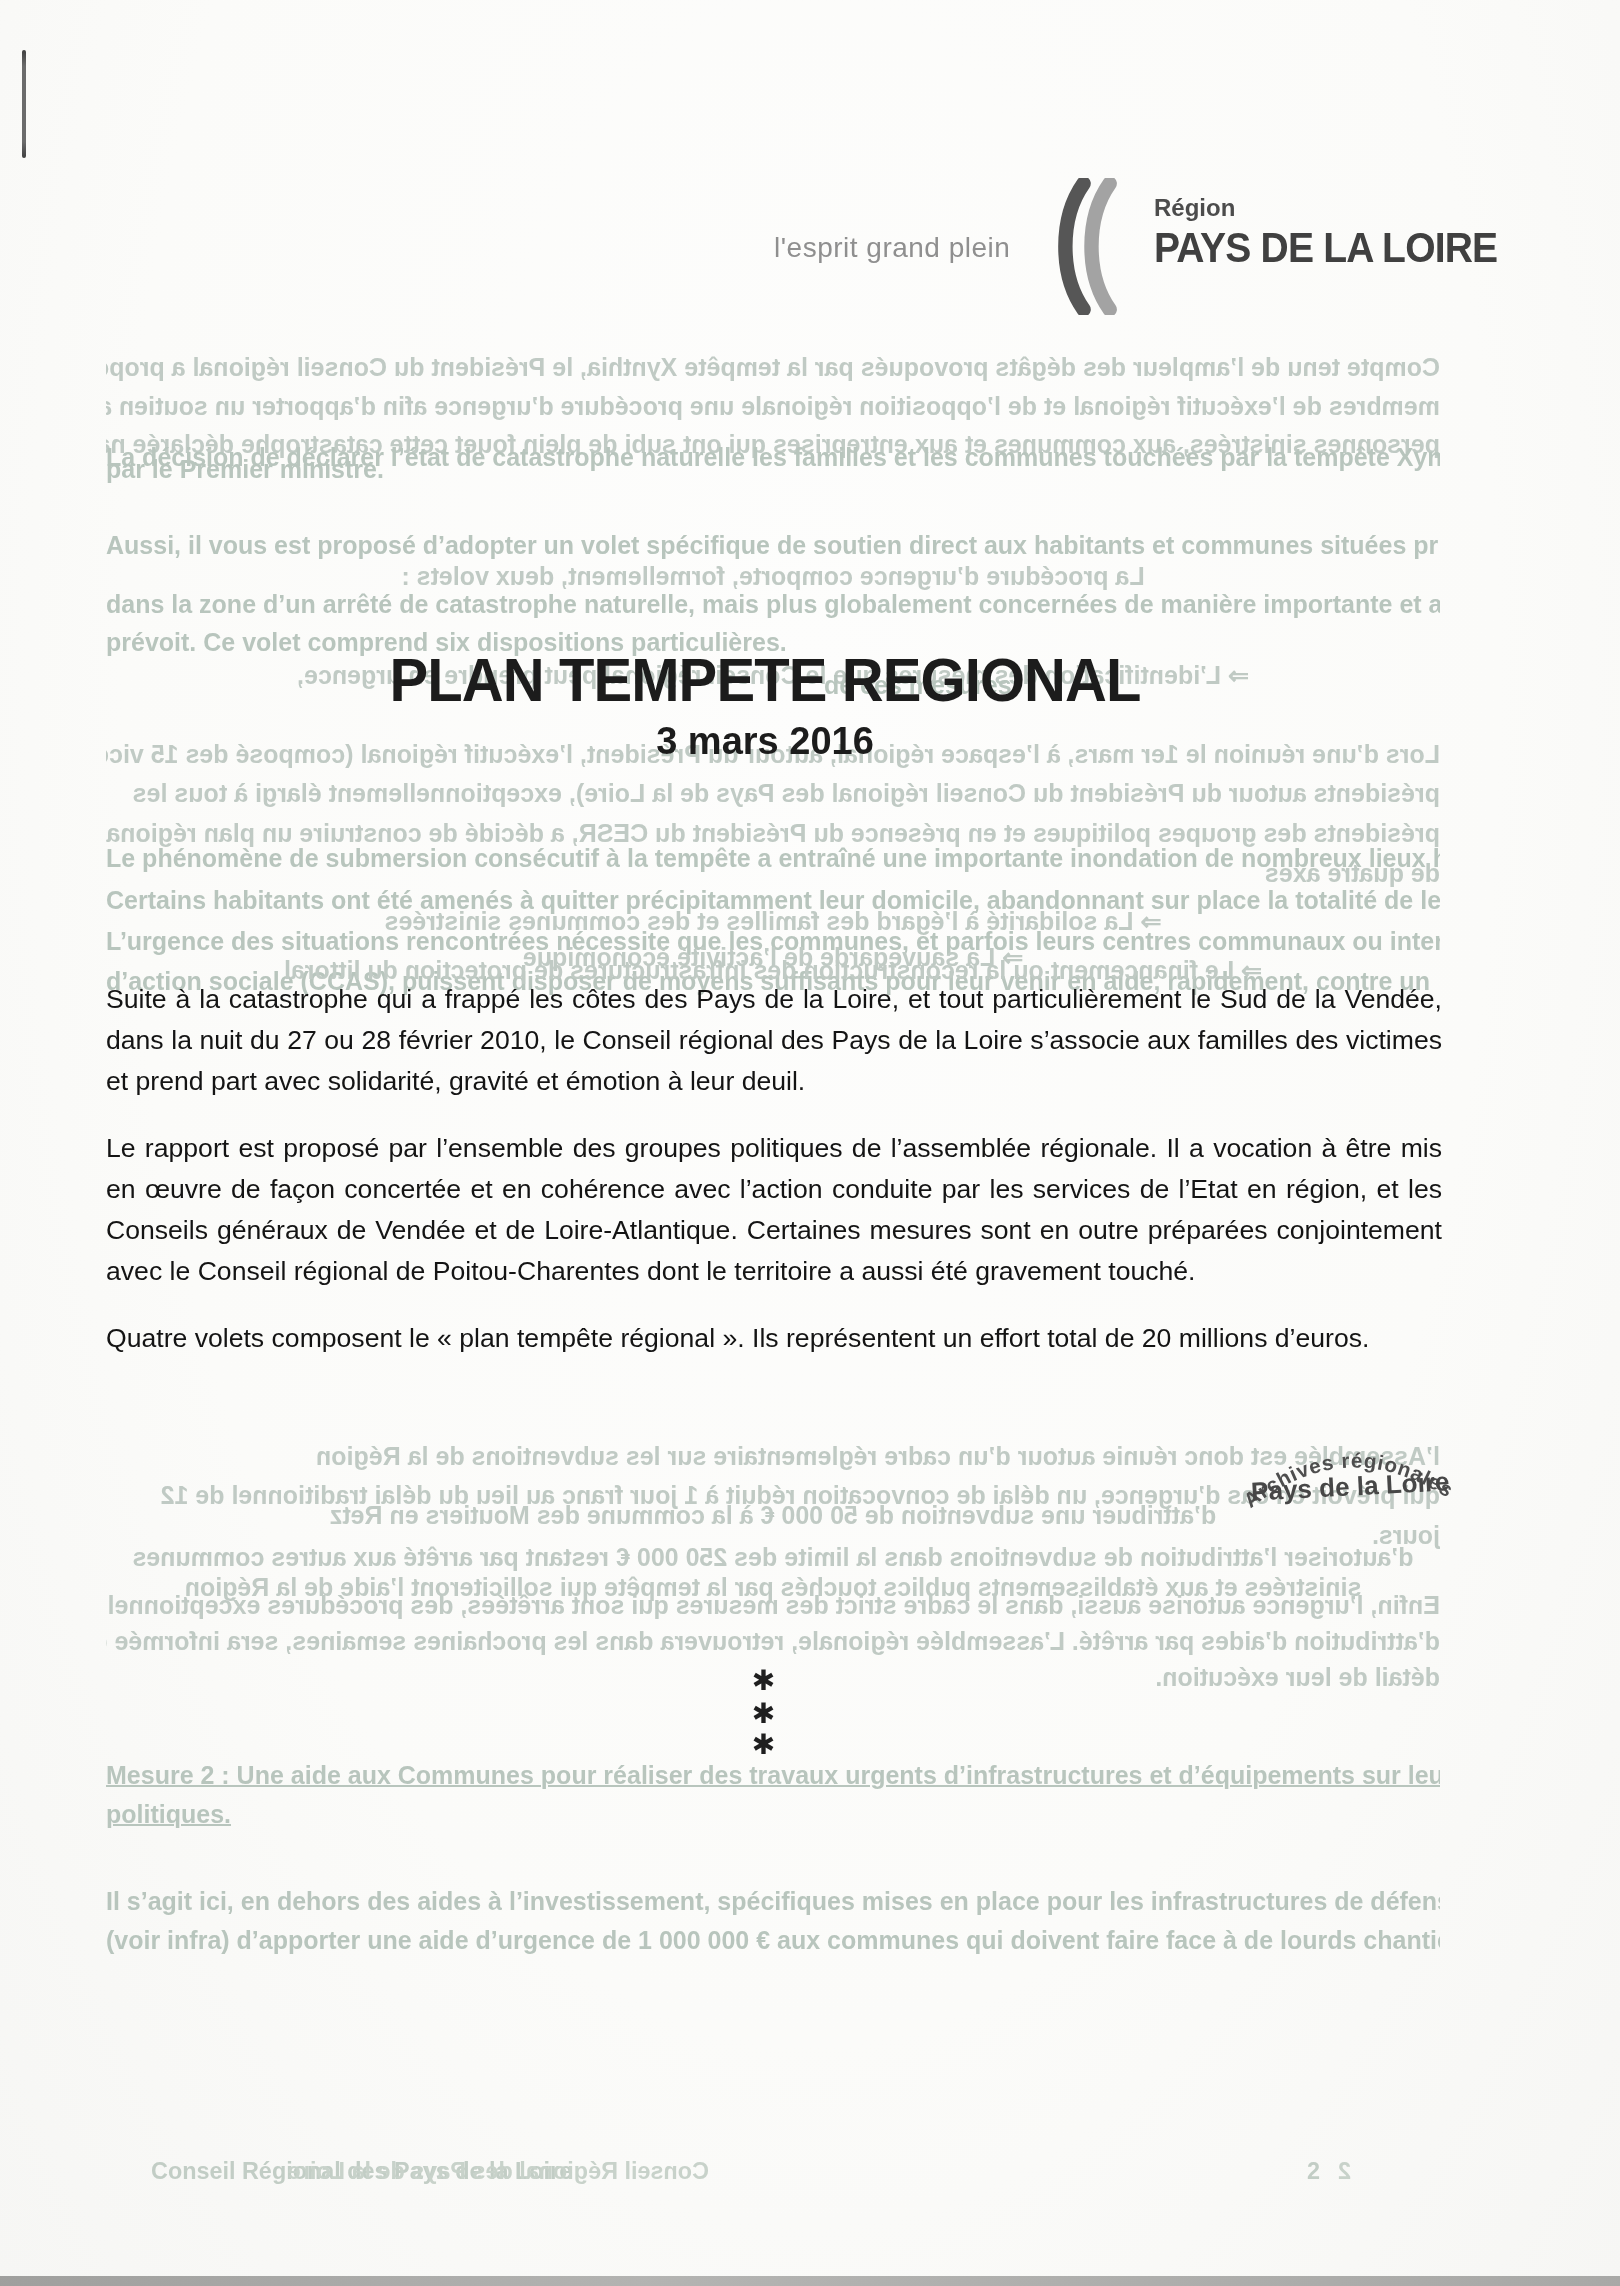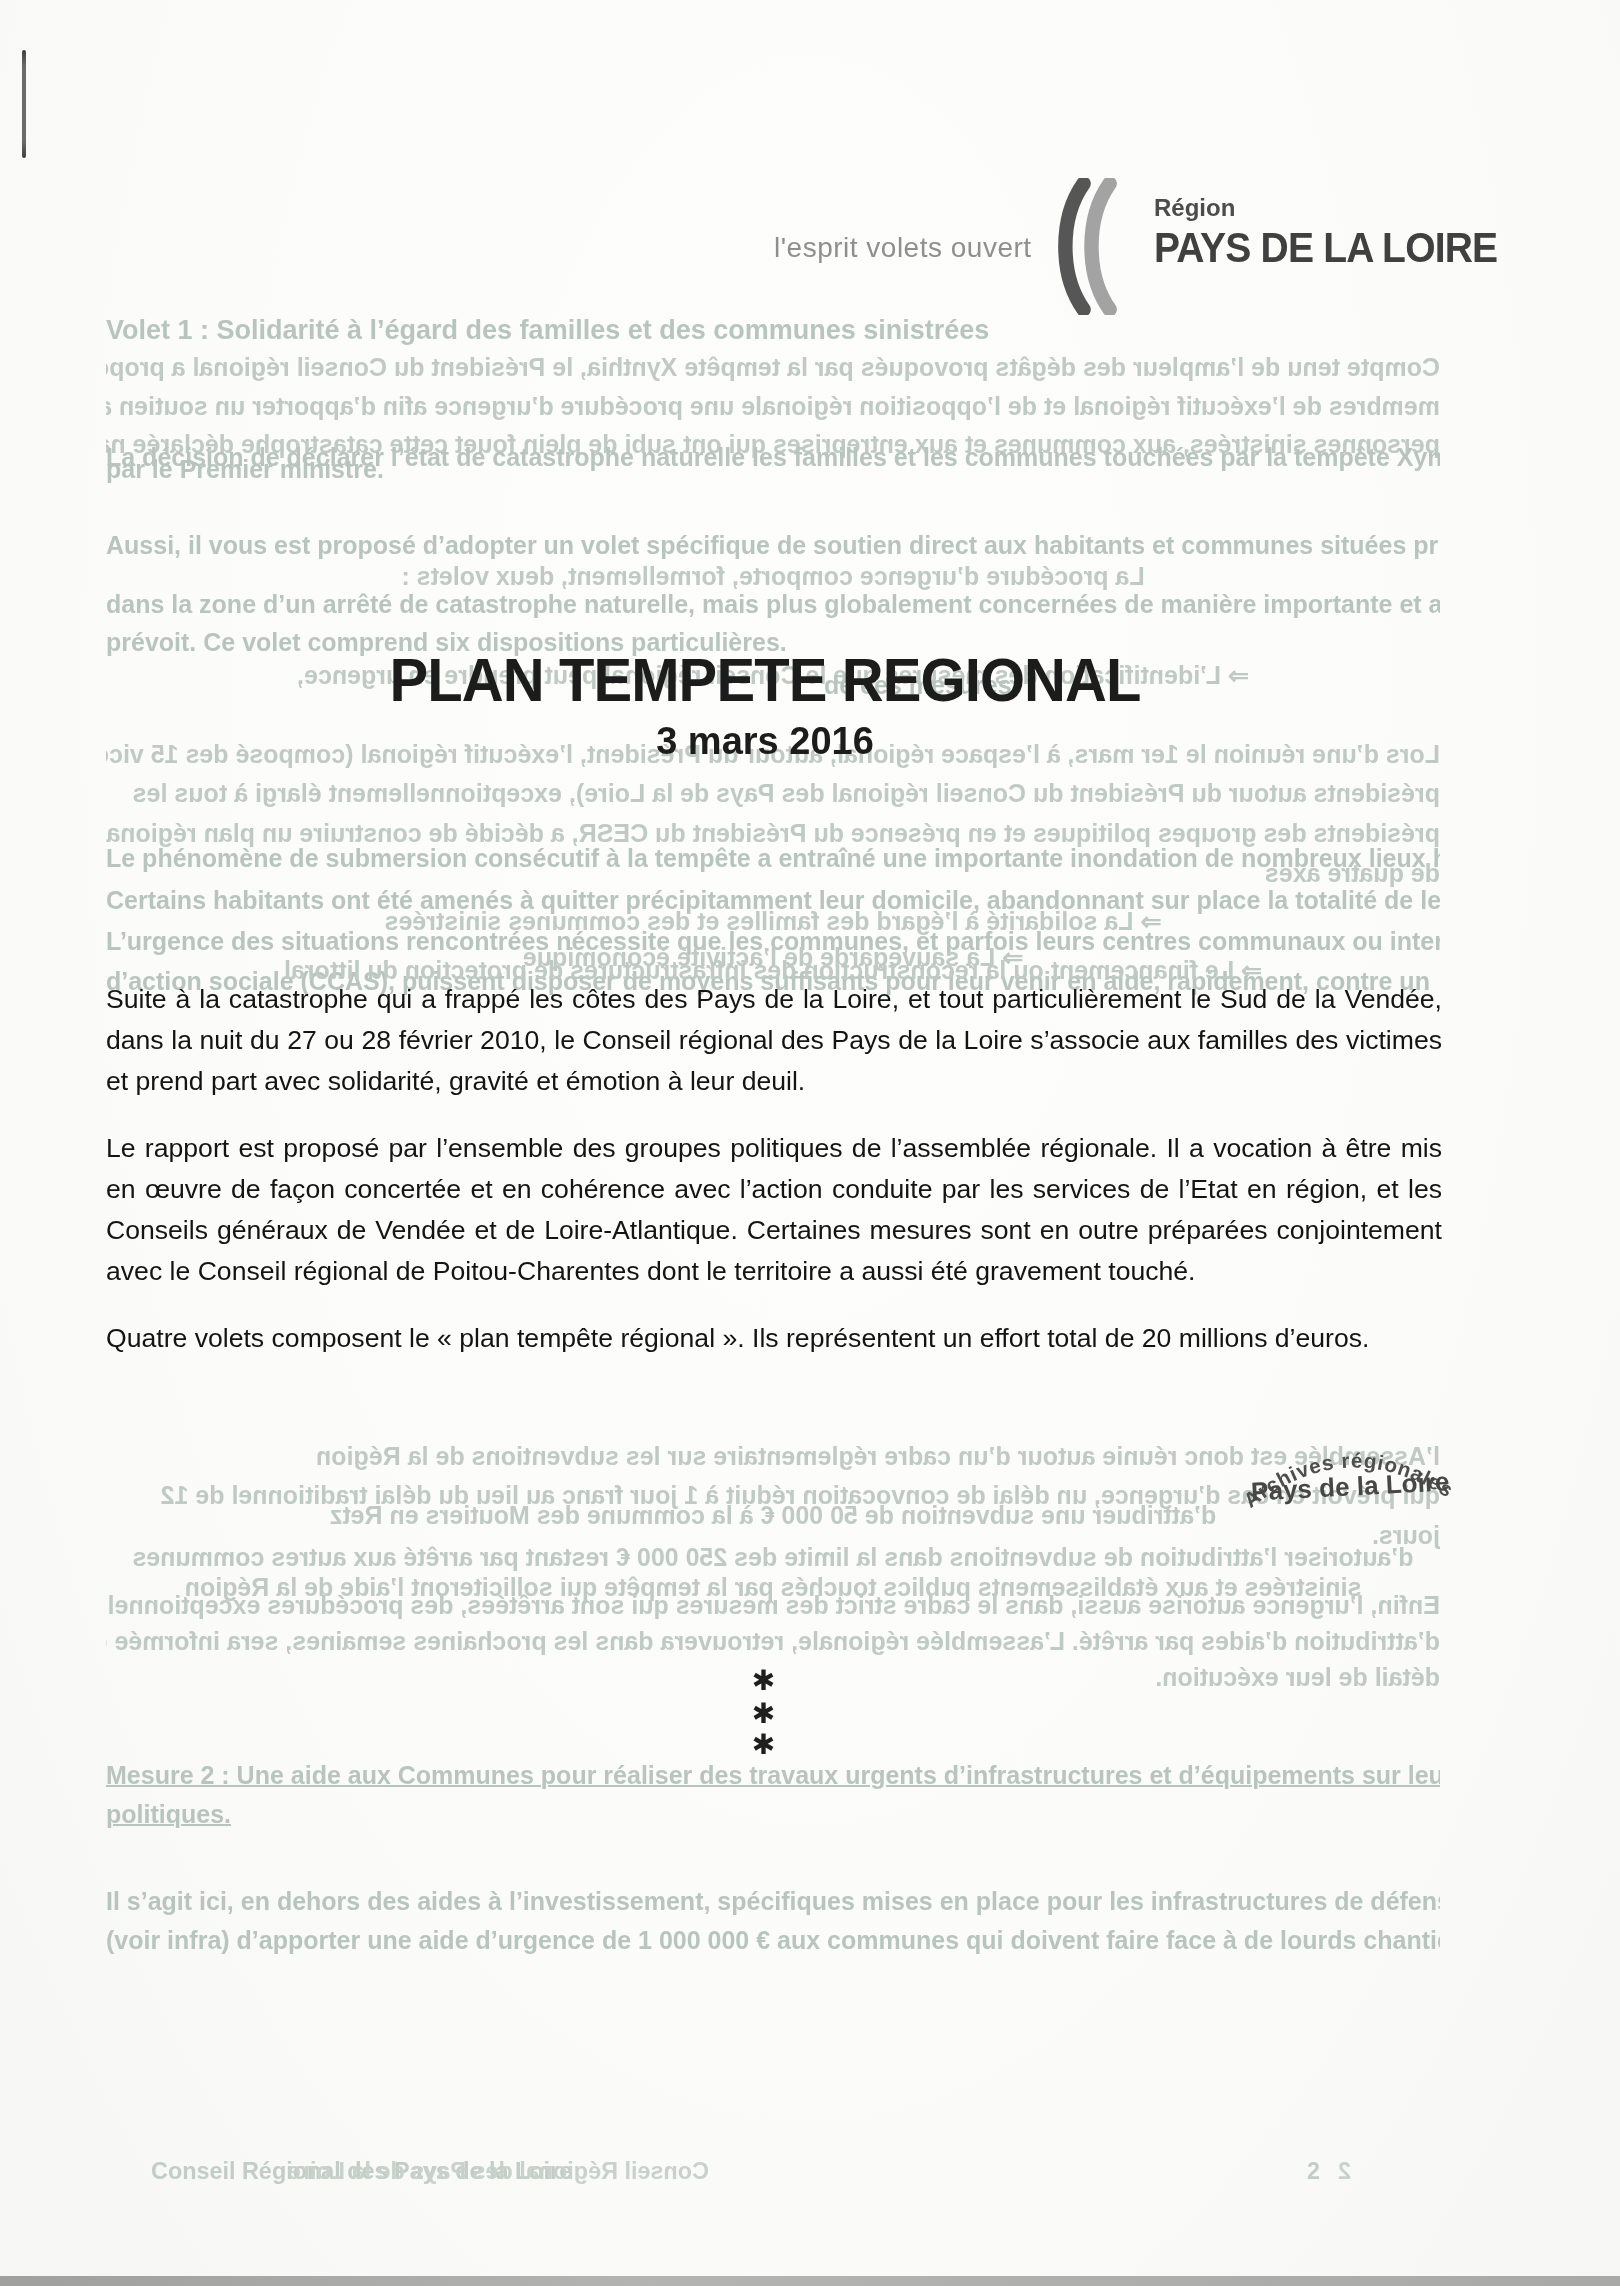--- a/index.html
+++ b/index.html
@@ -49,21 +49,20 @@
   .footer-page.p2{left:1338px;transform:scaleX(-1);color:#c8d2ca;}
 </style>
 </head>
 <body>
 
 <div id="page">
 
   <div class="binding-mark"></div>
 
   <div id="ghost-layer">
-      <div class="ghost-line" style="top: 315px; font-size: 27px;">Volet 1 : Solidarité à l’égard des familles et des communes sinistrées</div>
       <div class="ghost-line mirrored" style="top: 353px;">Compte tenu de l’ampleur des dégâts provoqués par la tempête Xynthia, le Président du Conseil régional a proposé aux</div>
       <div class="ghost-line mirrored" style="top: 392px;">membres de l’exécutif régional et de l’opposition régionale une procédure d’urgence afin d’apporter un soutien aux</div>
       <div class="ghost-line mirrored" style="top: 430px;">personnes sinistrées, aux communes et aux entreprises qui ont subi de plein fouet cette catastrophe déclarée nationale</div>
       <div class="ghost-line" style="top: 443px;">La décision de déclarer l’état de catastrophe naturelle les familles et les communes touchées par la tempête Xynthia dans la nuit</div>
       <div class="ghost-line" style="top: 455px; left: 106px; width: 378px;">par le Premier ministre.</div>
       <div class="ghost-line" style="top: 531px;">Aussi, il vous est proposé d’adopter un volet spécifique de soutien direct aux habitants et communes situées principalement</div>
       <div class="ghost-line mirrored center" style="top: 562px;">La procédure d’urgence comporte, formellement, deux volets :</div>
       <div class="ghost-line" style="top: 590px;">dans la zone d’un arrêté de catastrophe naturelle, mais plus globalement concernées de manière importante et avérée par la</div>
       <div class="ghost-line" style="top: 628px; left: 106px; width: 828px;">prévoit. Ce volet comprend six dispositions particulières.</div>
       <div class="ghost-line mirrored center" style="top: 661px;">⇒  L’identification des mesures que le Conseil régional peut prendre en urgence,</div>
@@ -87,21 +86,21 @@
       <div class="ghost-line mirrored center" style="top: 1573px;">sinistrées et aux établissements publics touchés par la tempête qui solliciteront l’aide de la Région</div>
       <div class="ghost-line mirrored" style="top: 1591px;">Enfin, l’urgence autorise aussi, dans le cadre strict des mesures qui sont arrêtées, des procédures exceptionnelles</div>
       <div class="ghost-line mirrored" style="top: 1627px;">d’attribution d’aides par arrêté. L’assemblée régionale, retrouvera dans les prochaines semaines, sera informée dans le</div>
       <div class="ghost-line mirrored" style="top: 1663px;">détail de leur exécution.</div>
       <div class="ghost-line underline" style="top: 1761px;">Mesure 2 : Une aide aux Communes pour réaliser des travaux urgents d’infrastructures et d’équipements sur leur</div>
       <div class="ghost-line underline" style="top: 1800px; left: 106px; width: 288px;">politiques.</div>
       <div class="ghost-line" style="top: 1887px;">Il s’agit ici, en dehors des aides à l’investissement, spécifiques mises en place pour les infrastructures de défense face à mer</div>
       <div class="ghost-line" style="top: 1926px;">(voir infra) d’apporter une aide d’urgence de 1 000 000 € aux communes qui doivent faire face à de lourds chantiers de</div>
     </div>
 
-  <div class="tagline">l'esprit volets ouvert</div>
+  <div class="tagline">l'esprit grand plein</div>
   <svg class="logo-curves" width="90" height="137" viewBox="0 0 100 152">
     <path d="M 34 6 C 7 44, 7 108, 34 146" fill="none" stroke="#565656" stroke-width="16" stroke-linecap="round"></path>
     <path d="M 63 6 C 36 44, 36 108, 63 146" fill="none" stroke="#a3a3a3" stroke-width="16" stroke-linecap="round"></path>
   </svg>
   <div class="region-block">
     <div class="region-label">Région</div>
     <div class="region-name">PAYS DE LA LOIRE</div>
   </div>
 
   <div class="title-block">

